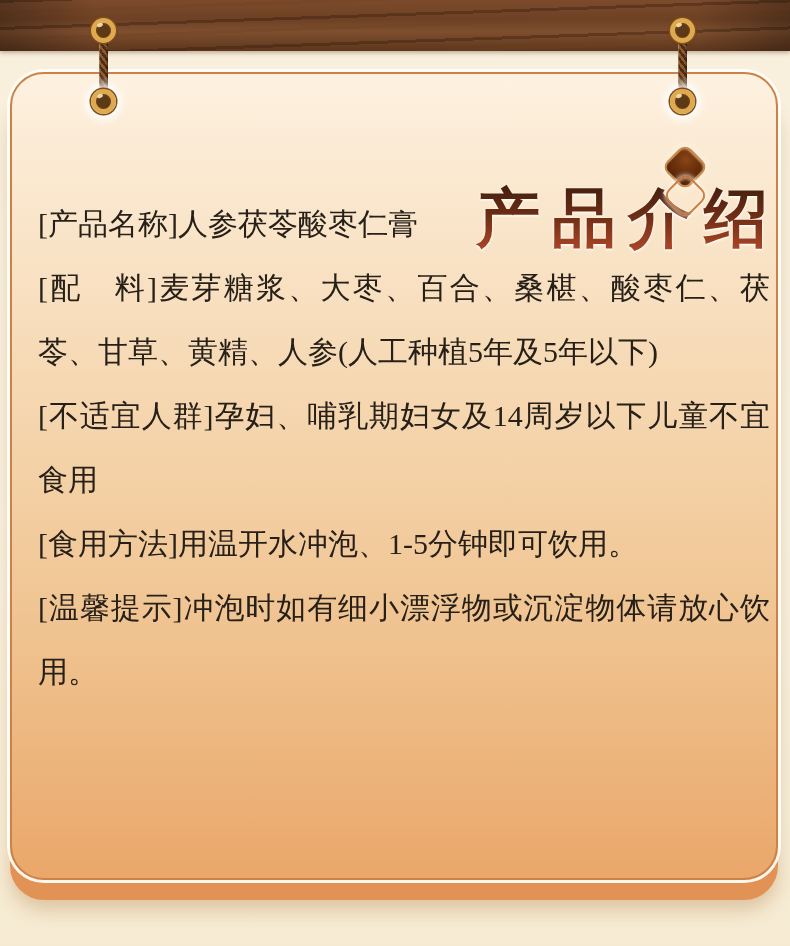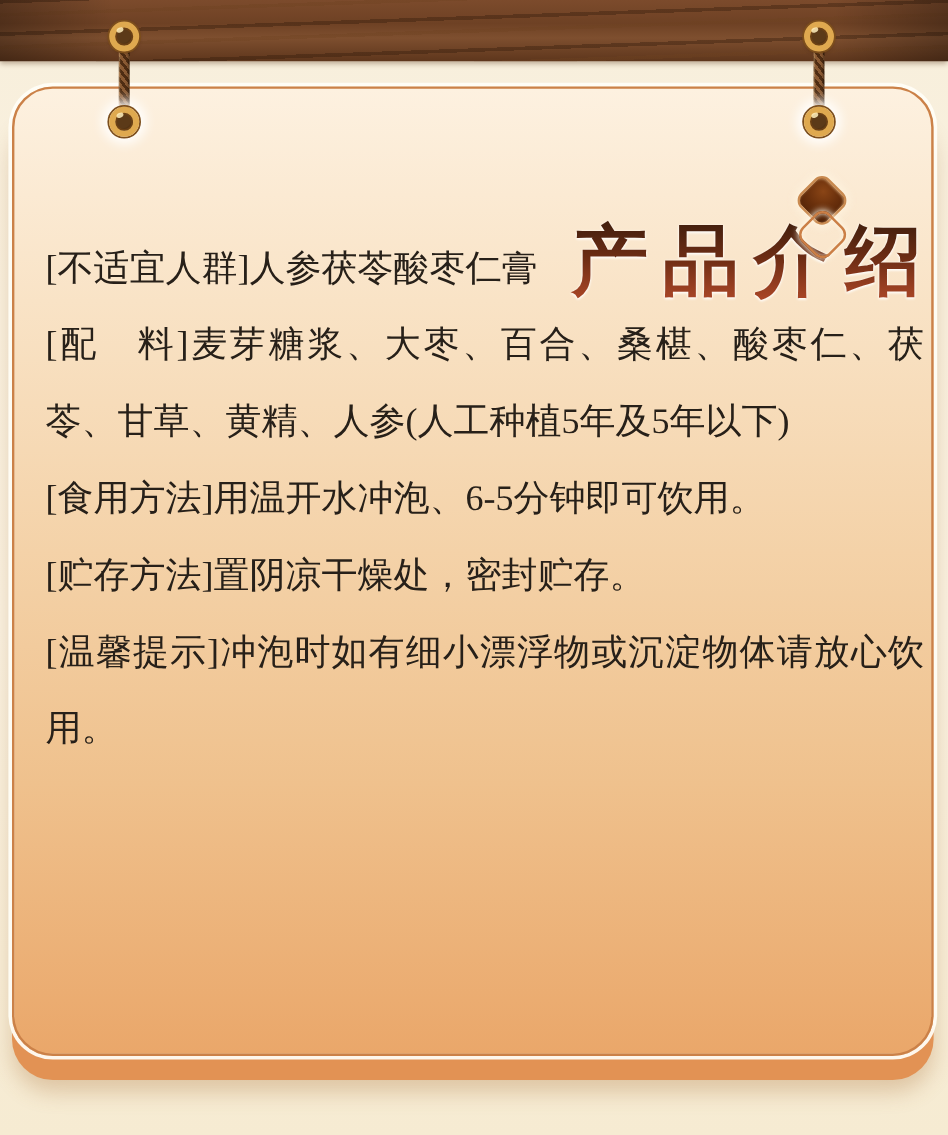--- a/index.html
+++ b/index.html
@@ -98,24 +98,24 @@
 
   <div class="wood"></div>
 
   <div class="card">
     <h1 class="title">产品介绍</h1>
 
     <span class="diam-fill"></span>
     <span class="diam-outline"></span>
 
     <div class="specs">
-      <p>[不适宜人群]人参茯苓酸枣仁膏</p>
+      <p>[产品名称]人参茯苓酸枣仁膏</p>
       <p>[配　料]麦芽糖浆、大枣、百合、桑椹、酸枣仁、茯苓、甘草、黄精、人参(人工种植5年及5年以下)</p>
-      <p>[食用方法]用温开水冲泡、6-5分钟即可饮用。</p>
-      <p>[贮存方法]置阴凉干燥处，密封贮存。</p>
+      <p>[不适宜人群]孕妇、哺乳期妇女及14周岁以下儿童不宜食用</p>
+      <p>[食用方法]用温开水冲泡、1-5分钟即可饮用。</p>
       <p>[温馨提示]冲泡时如有细小漂浮物或沉淀物体请放心饮用。</p>
     </div>
   </div>
 
   <div class="rope" style="left:88px">
     <span class="cord"></span>
     <span class="eyelet top"></span>
     <span class="eyelet bottom"></span>
   </div>
 

